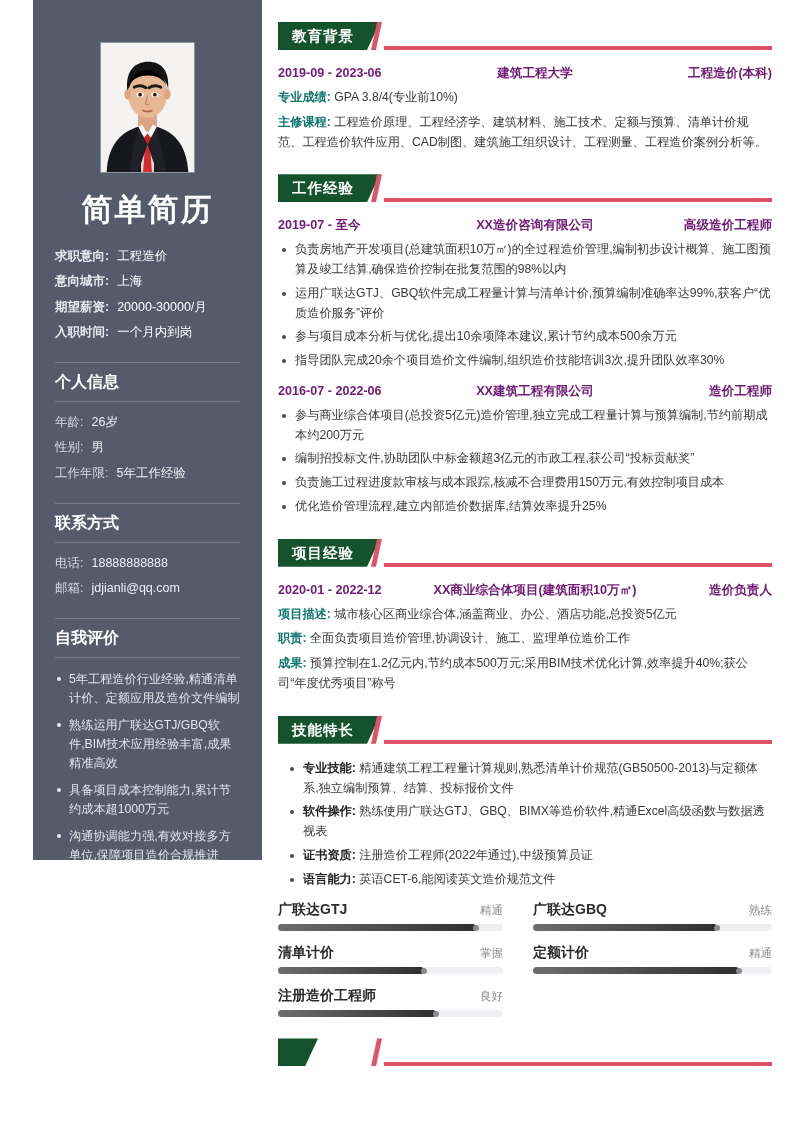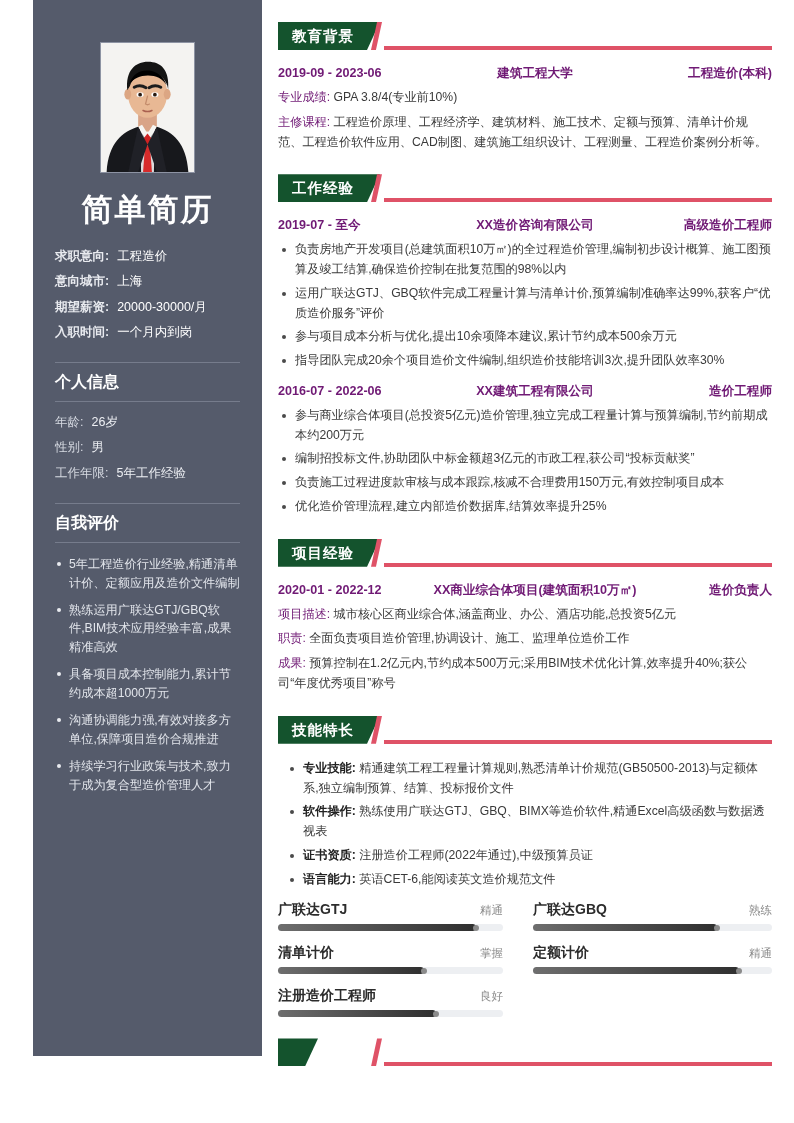--- a/index.html
+++ b/index.html
@@ -12,21 +12,21 @@
   .page {
     position: relative;
     width: 794px; height: 1123px;
     background: #ffffff;
   }
 
   
   .sidebar {
     position: absolute;
     left: 33px; top: 0;
-    width: 229px; height: 1056px;
+    width: 229px; height: 860px;
     background: #555b6b;
     color: #ffffff;
     padding: 0 22px;
     overflow: hidden;
   }
   .photo-wrap {
     margin: 42px auto 0 auto;
     width: 95px; height: 131px;
     border: 1px solid #8d93a3;
     background: #f2f2f0;
@@ -139,21 +139,21 @@
   .entry-top .date { width: 140px; flex: none; }
   .entry-top .org  { flex: 1; text-align: center; }
   .entry-top .role { width: 120px; flex: none; text-align: right; }
 
   .line {
     font-size: 12.2px;
     line-height: 1.62;
     color: #3a3a3a;
     margin-bottom: 5px;
   }
-  .line b { font-weight: normal; color: #701a75; margin-top: 16px; }
+  .line b { font-weight: bold; color: #0f766e; margin-top: 16px; }
 
   ul.bullets { list-style: none; margin: 0 0 6px 0; }
   ul.bullets li {
     position: relative;
     font-size: 12.2px;
     line-height: 1.62;
     color: #3a3a3a;
     padding-left: 17px;
     margin-bottom: 4px;
   }
@@ -278,20 +278,29 @@
         <span class="k">年龄:</span><span class="v">26岁</span>
       </div>
       <div class="kv-row light">
         <span class="k">性别:</span><span class="v">男</span>
       </div>
       <div class="kv-row light">
         <span class="k">工作年限:</span><span class="v">5年工作经验</span>
       </div>
     </section>
 
+    <section class="side-sec">
+      <div class="side-sec-head">联系方式</div>
+      <div class="kv-row light">
+        <span class="k">电话:</span><span class="v">18888888888</span>
+      </div>
+      <div class="kv-row light">
+        <span class="k">邮箱:</span><span class="v">jdjianli@qq.com</span>
+      </div>
+    </section>
 
     <section class="side-sec">
       <div class="side-sec-head">自我评价</div>
       <ul class="side-list">
         <li>5年工程造价行业经验,精通清单计价、定额应用及造价文件编制</li>
         <li>熟练运用广联达GTJ/GBQ软件,BIM技术应用经验丰富,成果精准高效</li>
         <li>具备项目成本控制能力,累计节约成本超1000万元</li>
         <li>沟通协调能力强,有效对接多方单位,保障项目造价合规推进</li>
         <li>持续学习行业政策与技术,致力于成为复合型造价管理人才</li>
       </ul>

